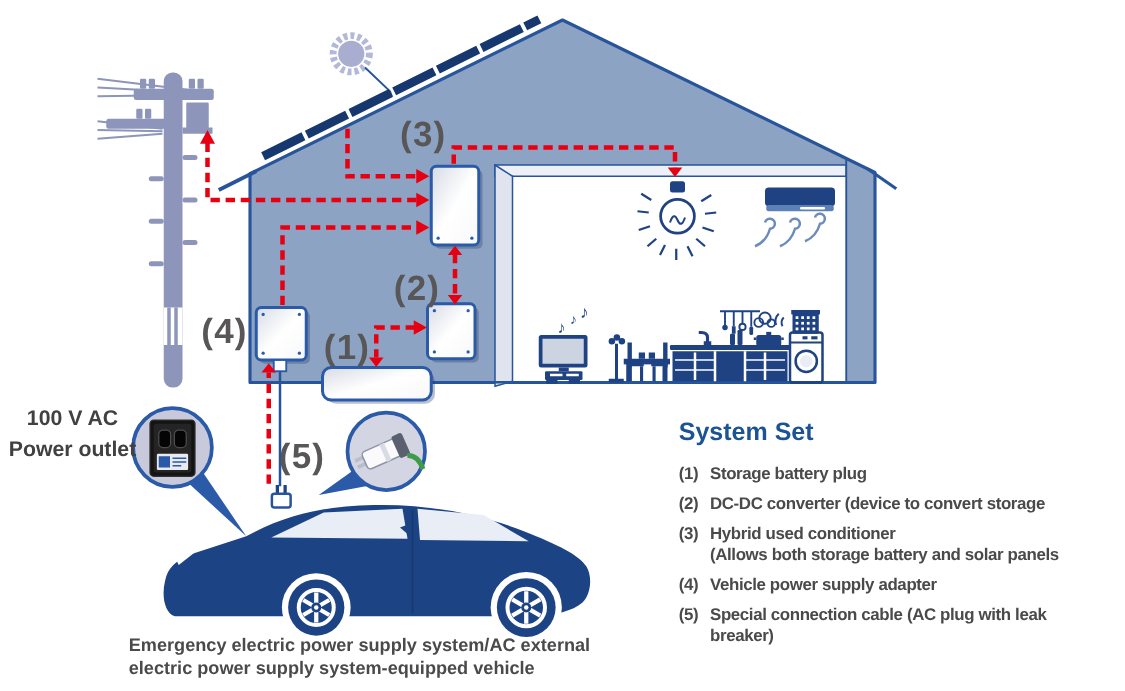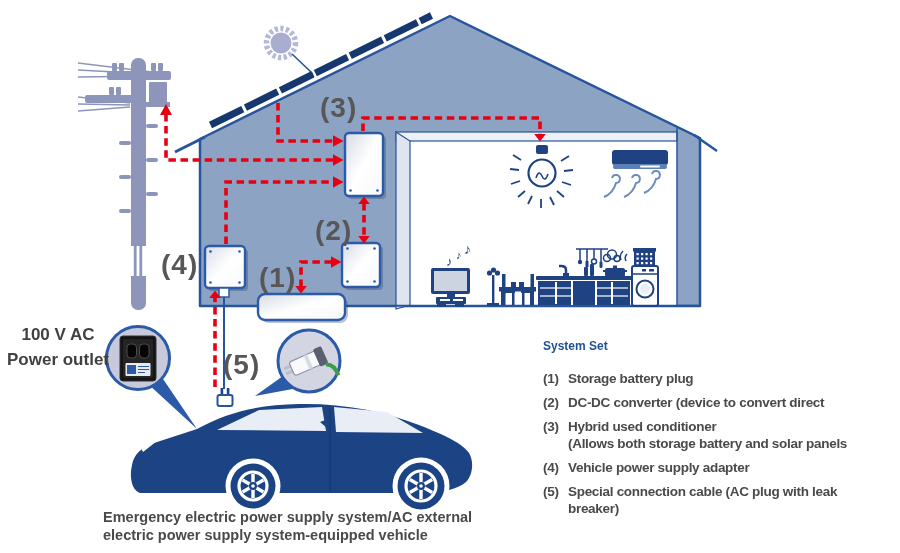--- a/index.html
+++ b/index.html
@@ -17,21 +17,21 @@
   .ah{fill:var(--red);}
   .eqbox{fill:url(#boxg);stroke:var(--boxstroke);stroke-width:2.4;}
   .shad{fill:rgba(40,60,100,.32);}
   .screw{fill:var(--boxstroke);}
 
   .t{position:absolute;color:var(--labelgray);font-weight:bold;}
   .bignum{font-size:28px;letter-spacing:1px;}
   .smalllab{font-size:17px;color:#414141;text-align:center;line-height:18px;}
   .caption{left:103px;top:508px;font-size:14.5px;color:var(--textgray);line-height:18px;}
   .legend{position:absolute;left:543px;top:334px;width:352px;}
-  .lg-title{color:var(--heading);font-size:12px;font-weight:bold;line-height:24px;margin-bottom:12px;}
+  .lg-title{color:var(--heading);font-size:20px;font-weight:bold;line-height:24px;margin-bottom:12px;}
   .lg-row{display:flex;margin-bottom:7px;color:var(--textgray);font-size:13.5px;
           font-weight:bold;line-height:17px;letter-spacing:-0.3px;}
   .lg-num{width:25px;flex:0 0 25px;}
 </style>
 </head>
 <body>
 
 <div class="stage">
 
 <svg width="900" height="553" viewBox="0 0 900 553">
@@ -357,21 +357,21 @@
   <div>
         <div class="lg-row">
           <span class="lg-num">(1)</span>
           <span class="lg-text">
             <div>Storage battery plug</div>
           </span>
         </div>
         <div class="lg-row">
           <span class="lg-num">(2)</span>
           <span class="lg-text">
-            <div>DC-DC converter (device to convert direct</div>
+            <div>DC-DC converter (device to convert storage</div>
           </span>
         </div>
         <div class="lg-row">
           <span class="lg-num">(3)</span>
           <span class="lg-text">
             <div>Hybrid used conditioner</div>
             <div>(Allows both storage battery and solar panels</div>
           </span>
         </div>
         <div class="lg-row">

